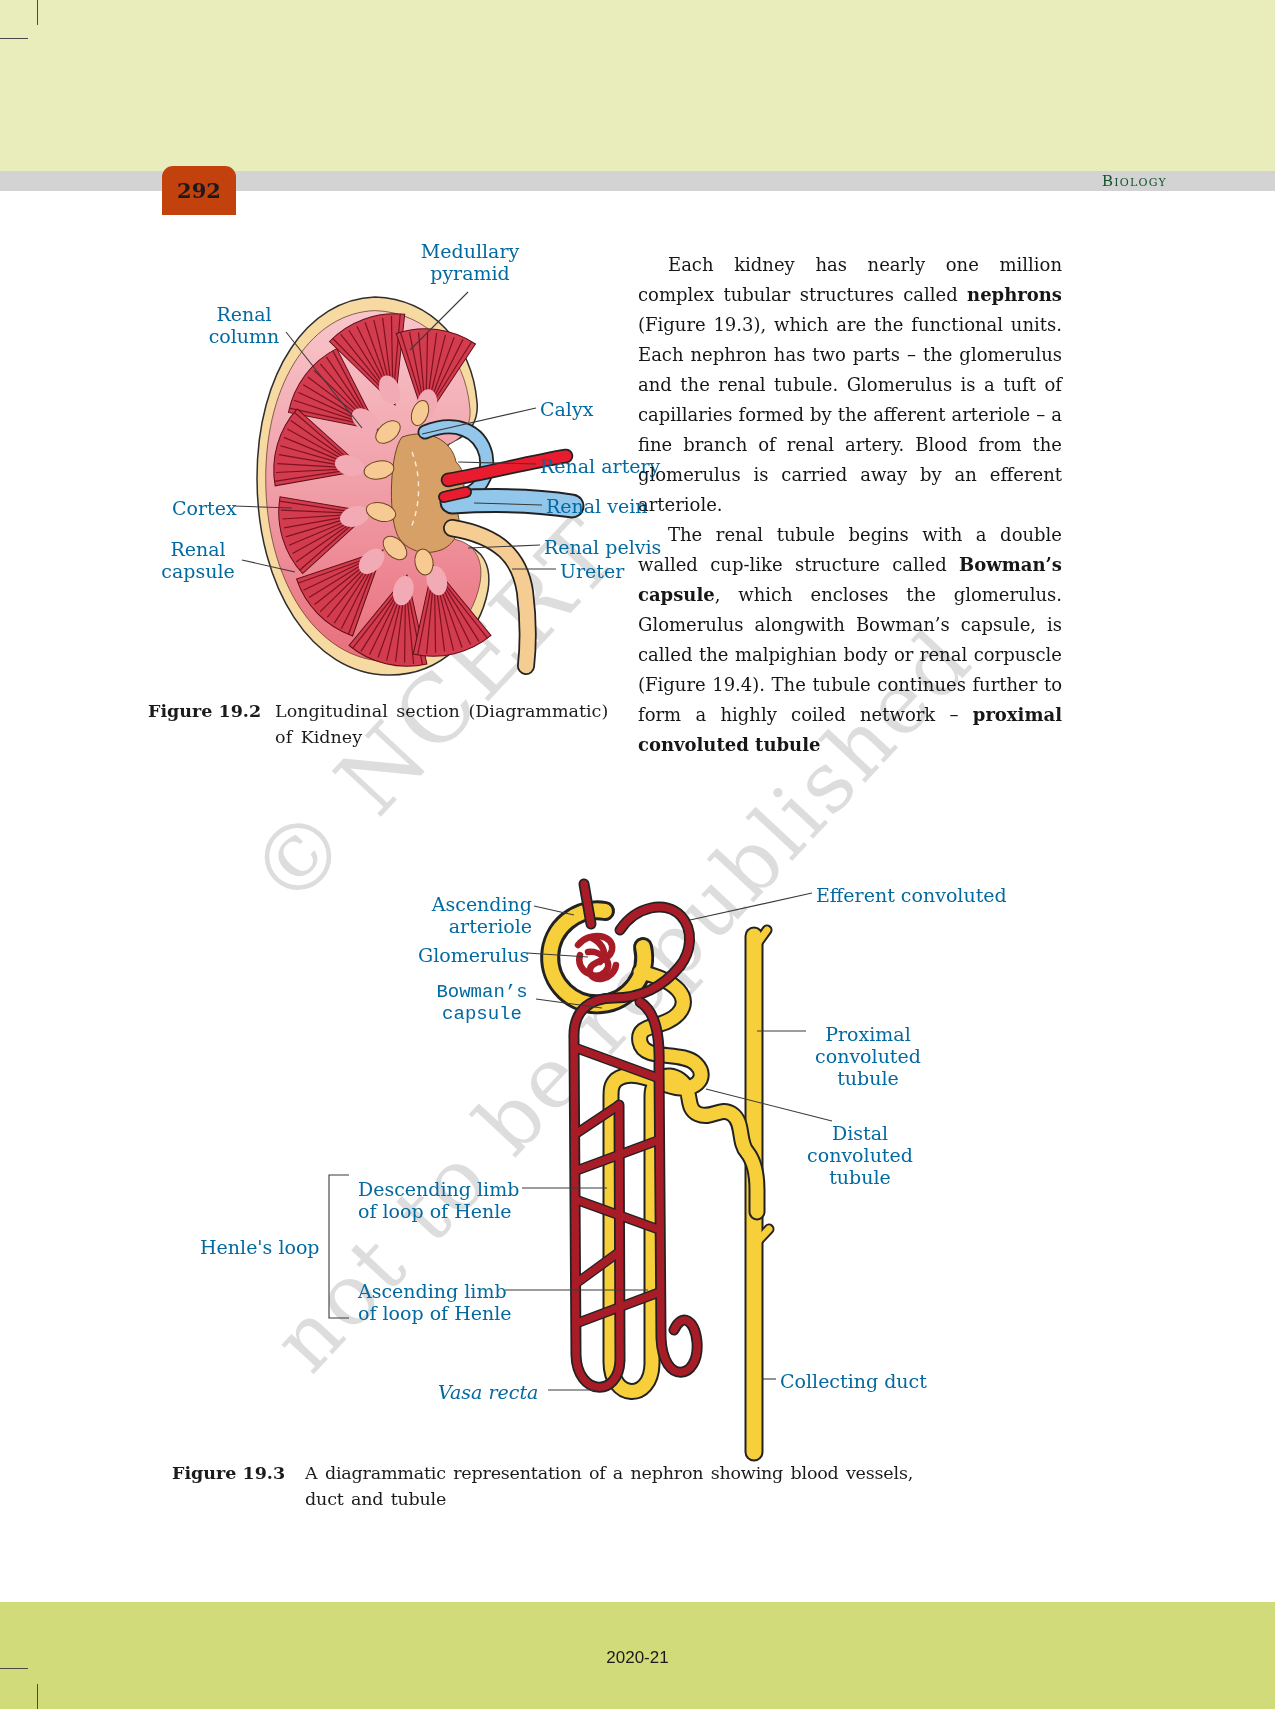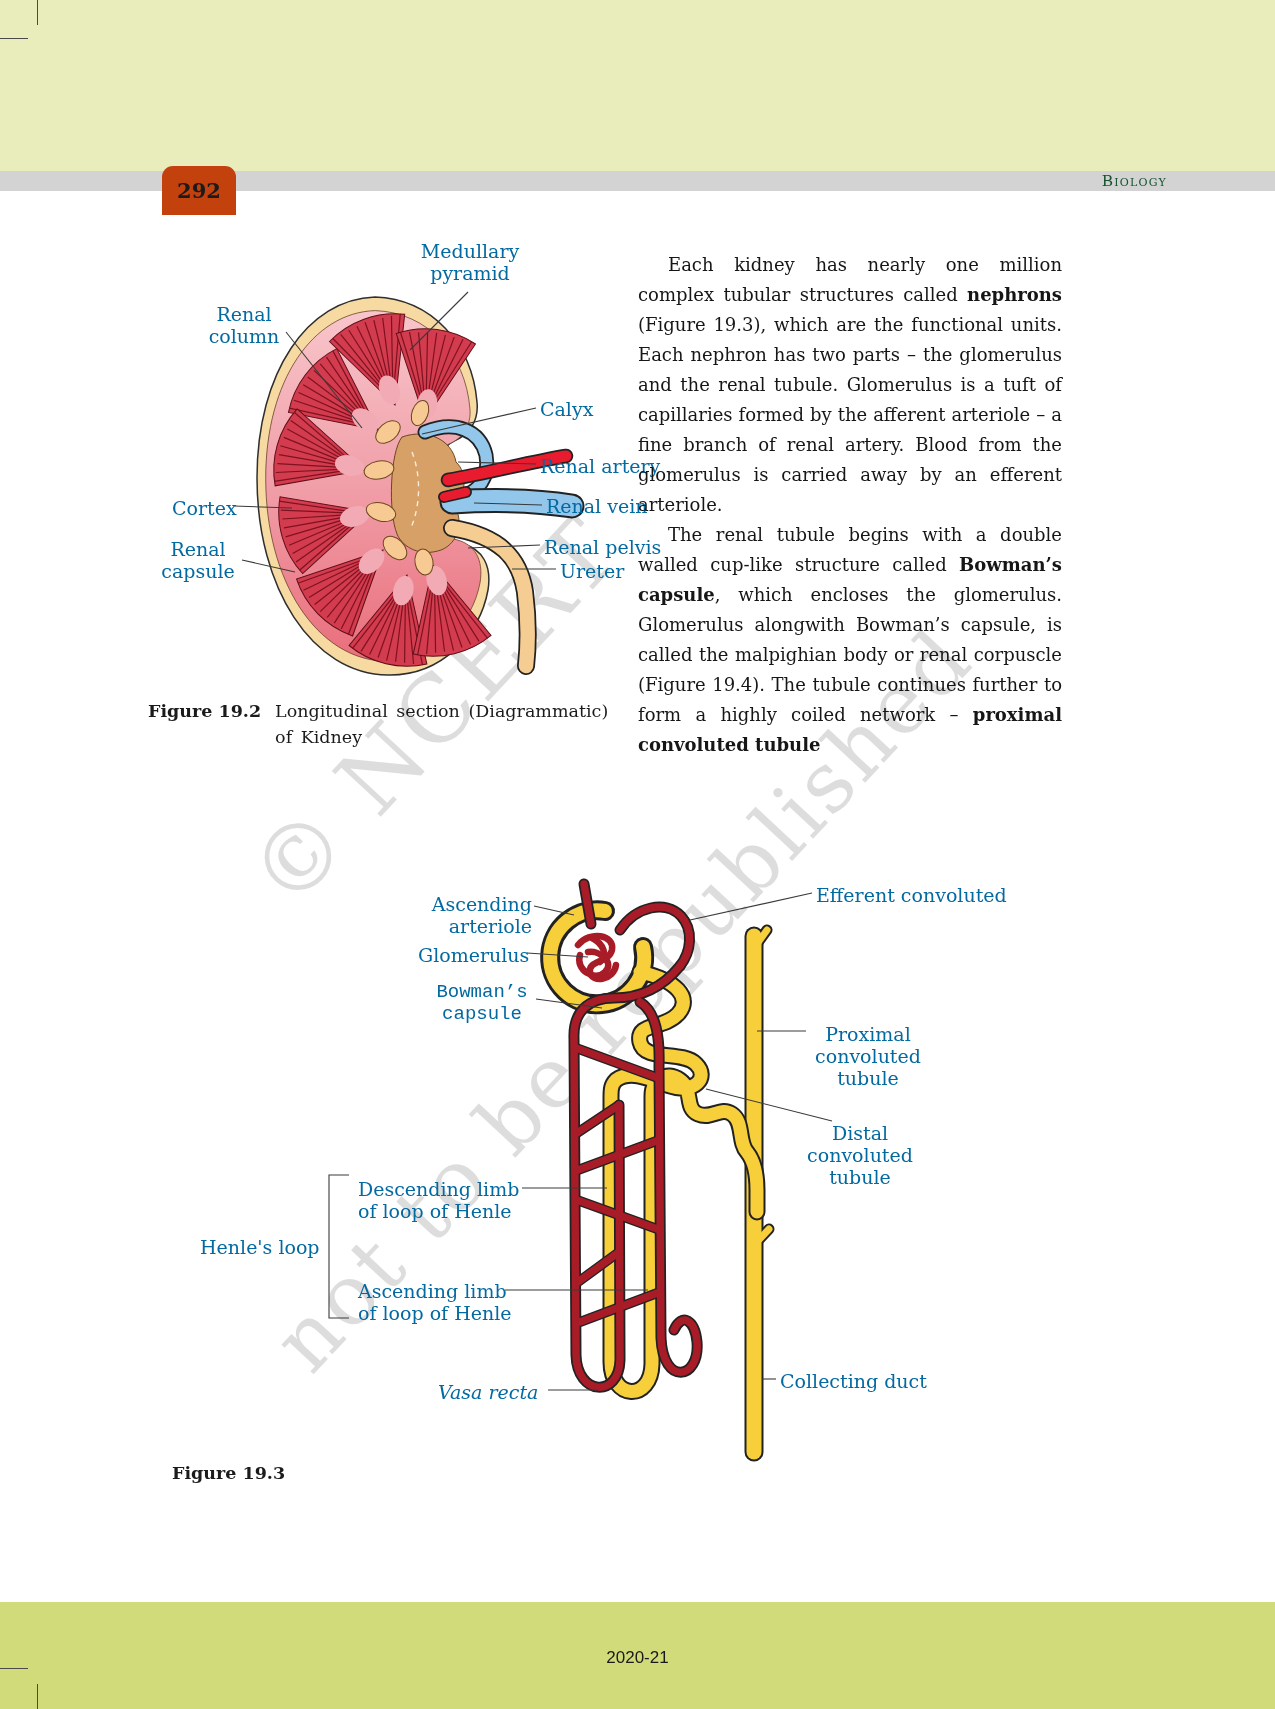--- a/index.html
+++ b/index.html
@@ -256,16 +256,20 @@
 <div class="lbl" style="left:358px;top:1178px;">Descending limb
 of loop of Henle</div>
 <div class="lbl" style="left:200px;top:1236px;">Henle's loop</div>
 <div class="lbl" style="left:358px;top:1280px;">Ascending limb
 of loop of Henle</div>
 <div class="lbl it" style="left:438px;top:1381px;">Vasa recta</div>
 <div class="lbl" style="left:780px;top:1370px;">Collecting duct</div>
 
 <div class="cap cap3" style="left:172px;top:1460px;">
   <b>Figure 19.3</b>
+  <div class="ctext">
+    <span>A diagrammatic representation of a nephron showing blood vessels,</span><br>
+    <span>duct and tubule</span>
+  </div>
 </div>
 
 <div class="band-bottom"></div>
 <div class="footer">2020-21</div>
 
 </body></html>

